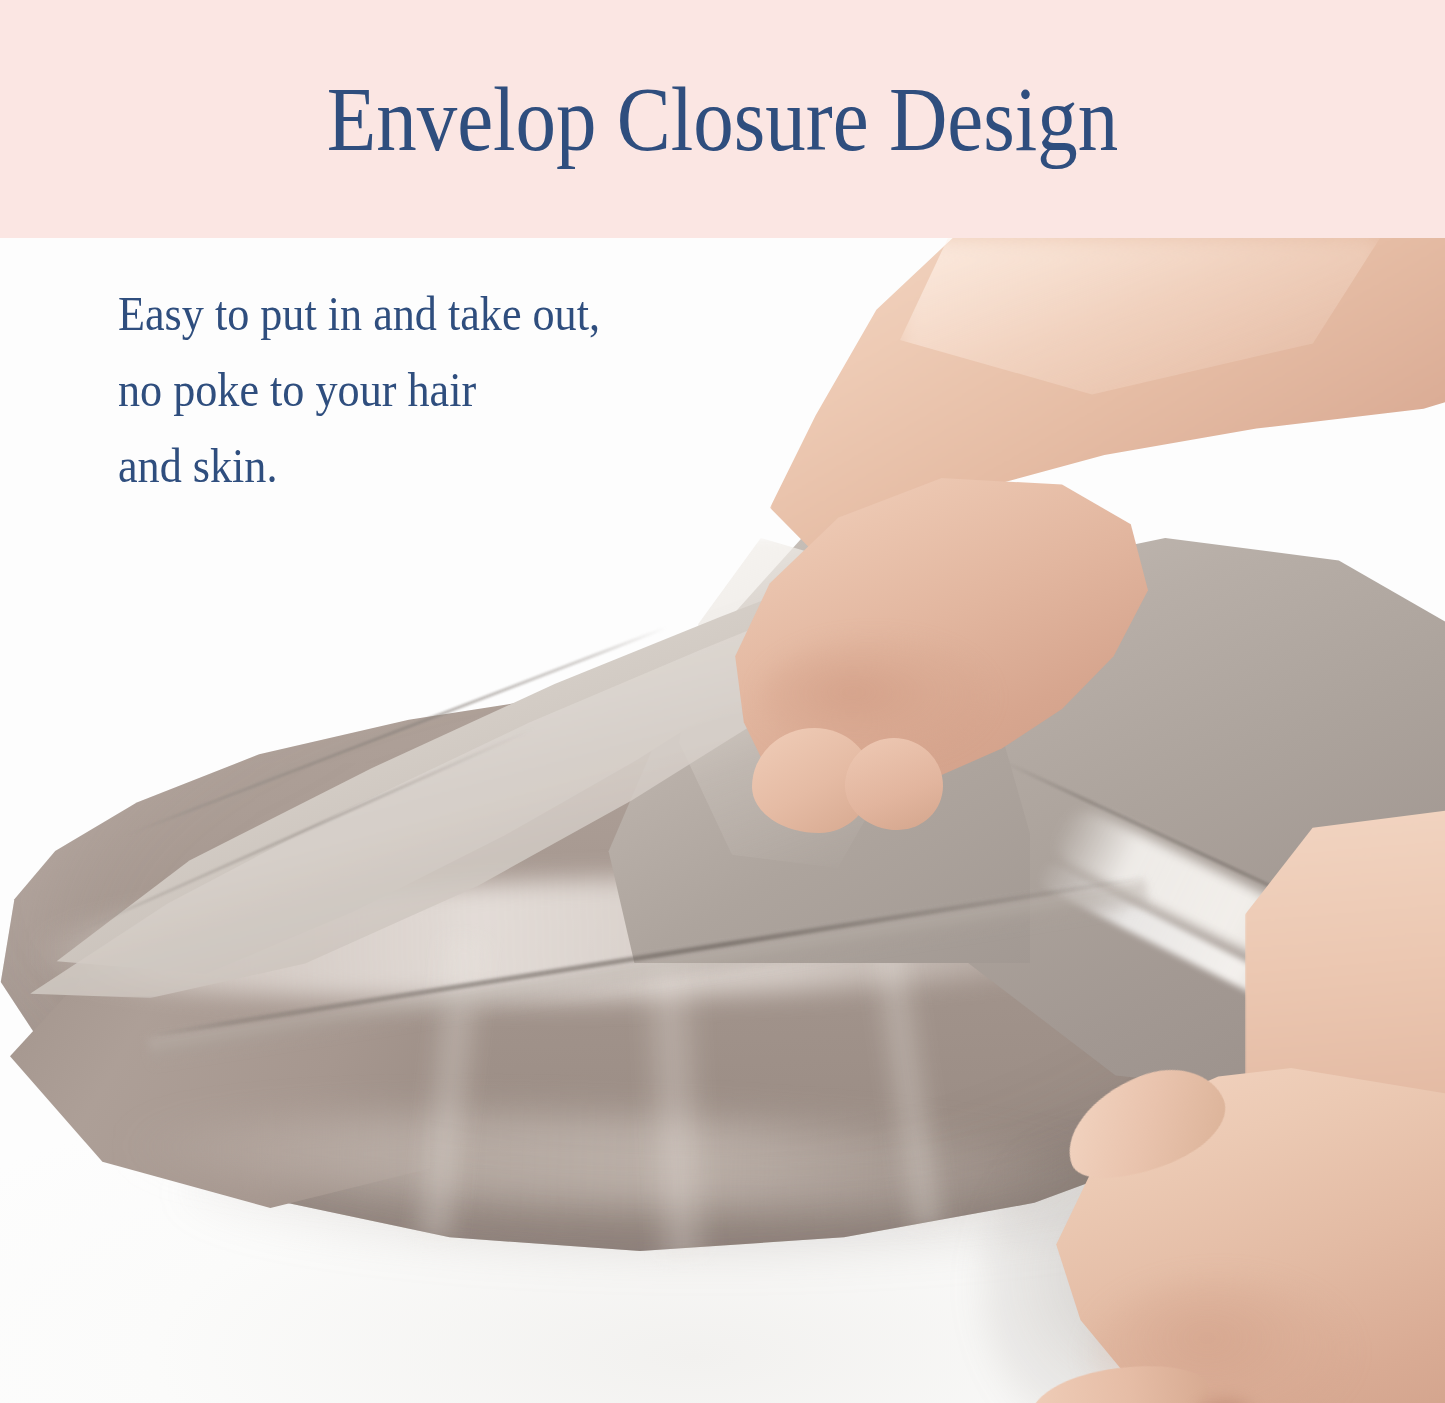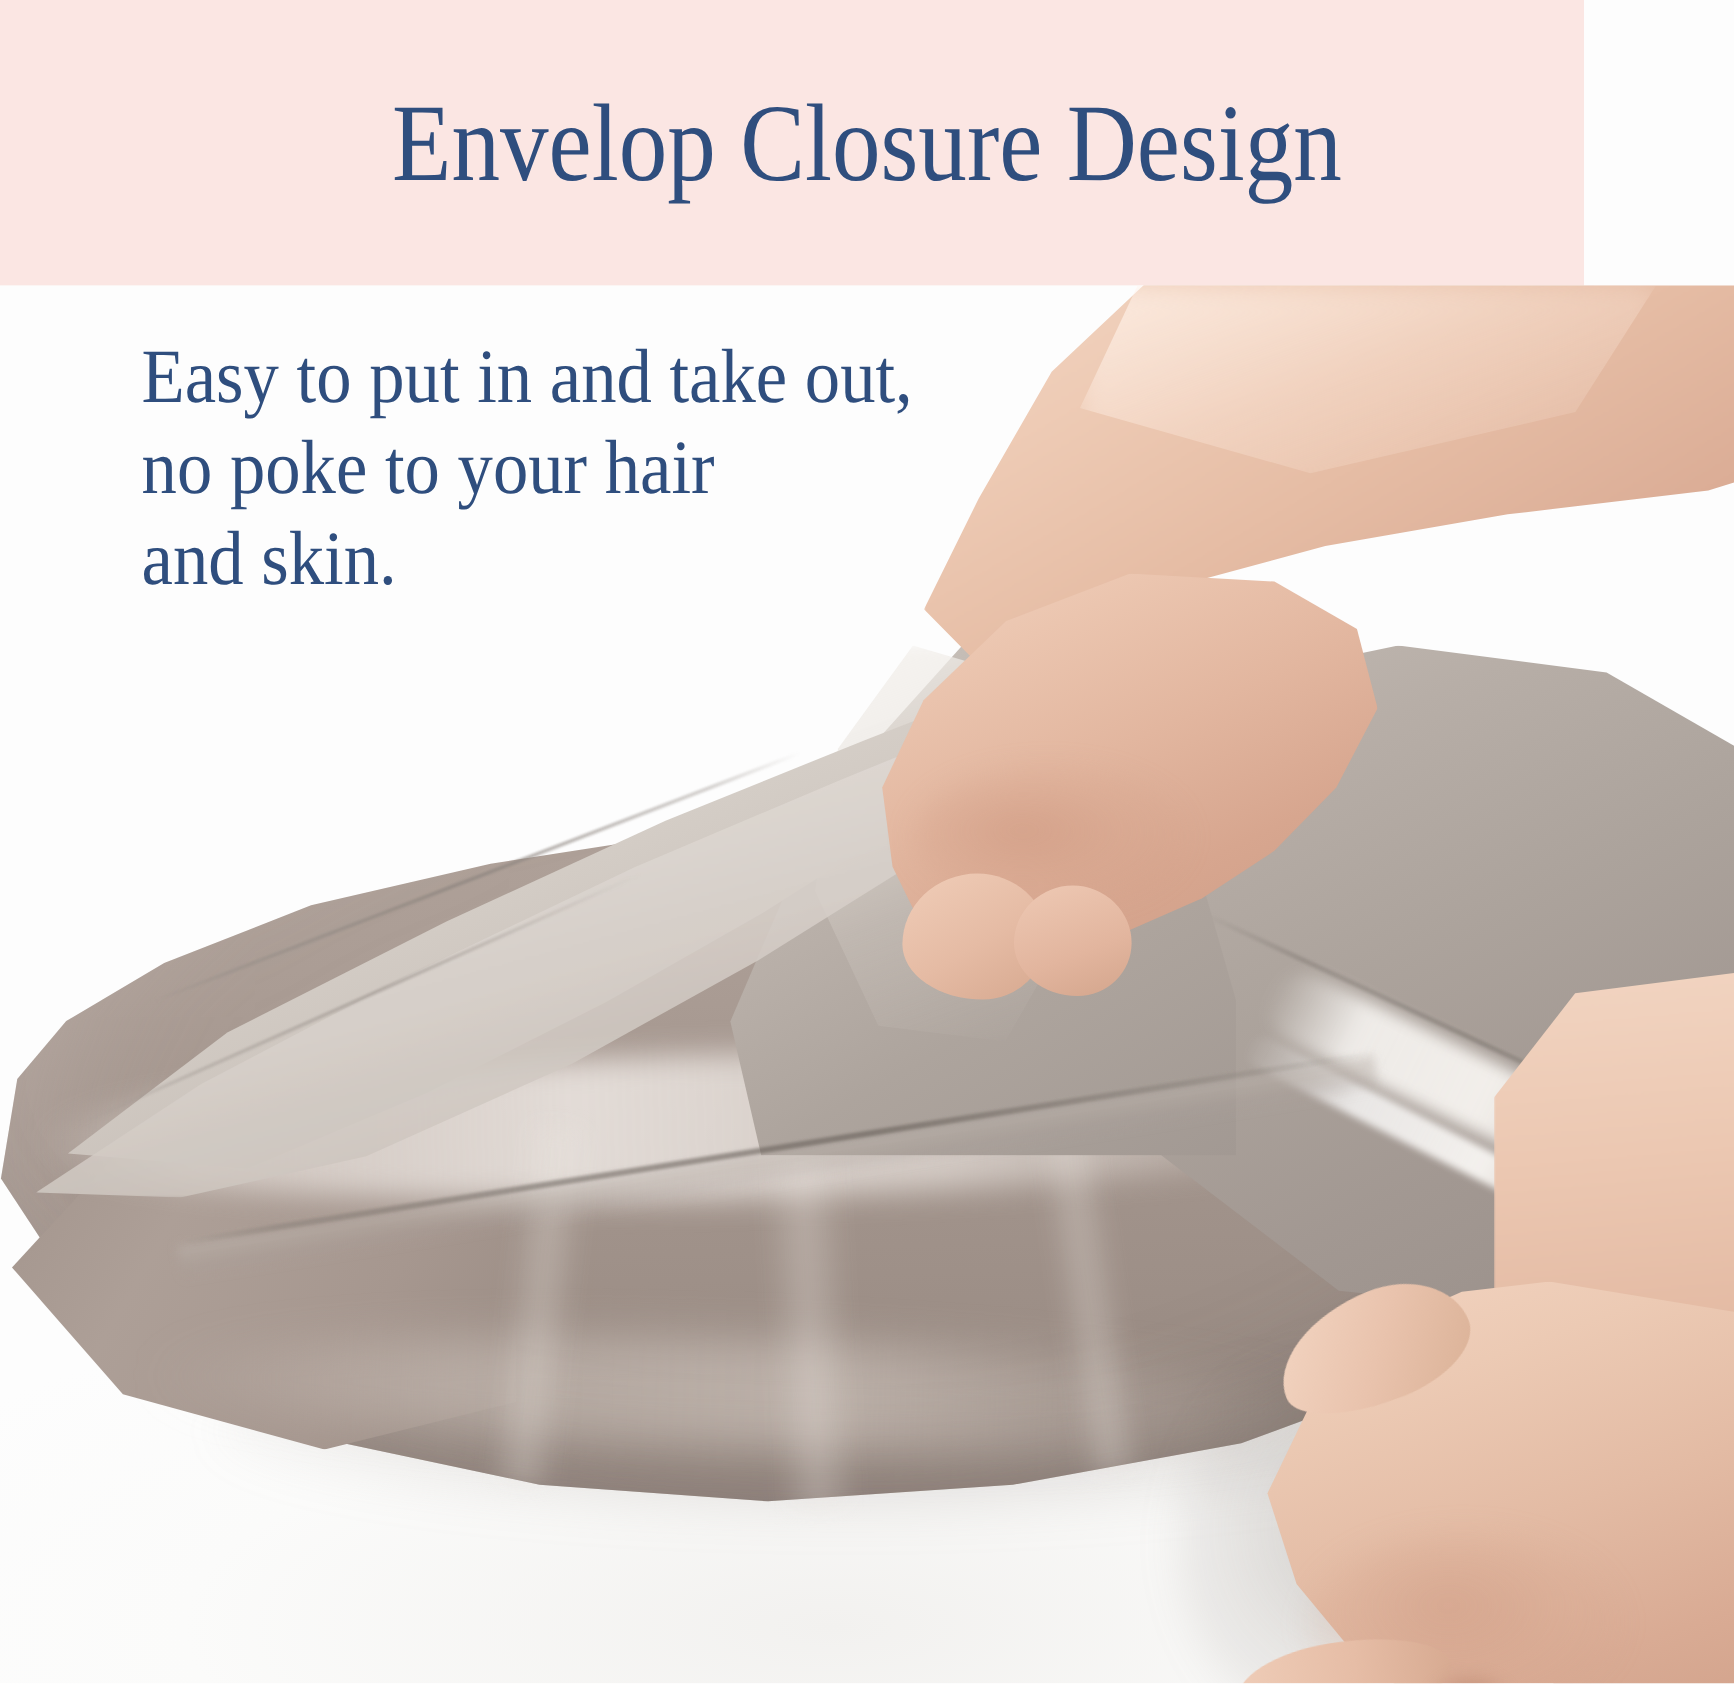--- a/index.html
+++ b/index.html
@@ -16,21 +16,21 @@
     height: 1403px;
     background: #fdfdfd;
     overflow: hidden;
   }
 
   
   .banner {
     position: absolute;
     left: 0;
     top: 0;
-    width: 1320px;
+    width: 1445px;
     height: 238px;
     background: #fbe6e3;
   }
   .banner-title {
     position: absolute;
     left: 0;
     top: 0;
     width: 1445px;
     height: 238px;
     display: flex;
@@ -47,21 +47,21 @@
   }
 
   
   .body-copy {
     position: absolute;
     left: 118px;
     top: 276px;
     width: 840px;
     color: #2f4e7e;
     font-family: "Liberation Serif", serif;
-    font-size: 64px;
+    font-size: 48px;
     line-height: 76px;
     z-index: 40;
     pointer-events: none;
   }
   .body-copy .line {
     display: block;
     white-space: nowrap;
     transform: scaleX(0.92);
     transform-origin: left center;
   }

